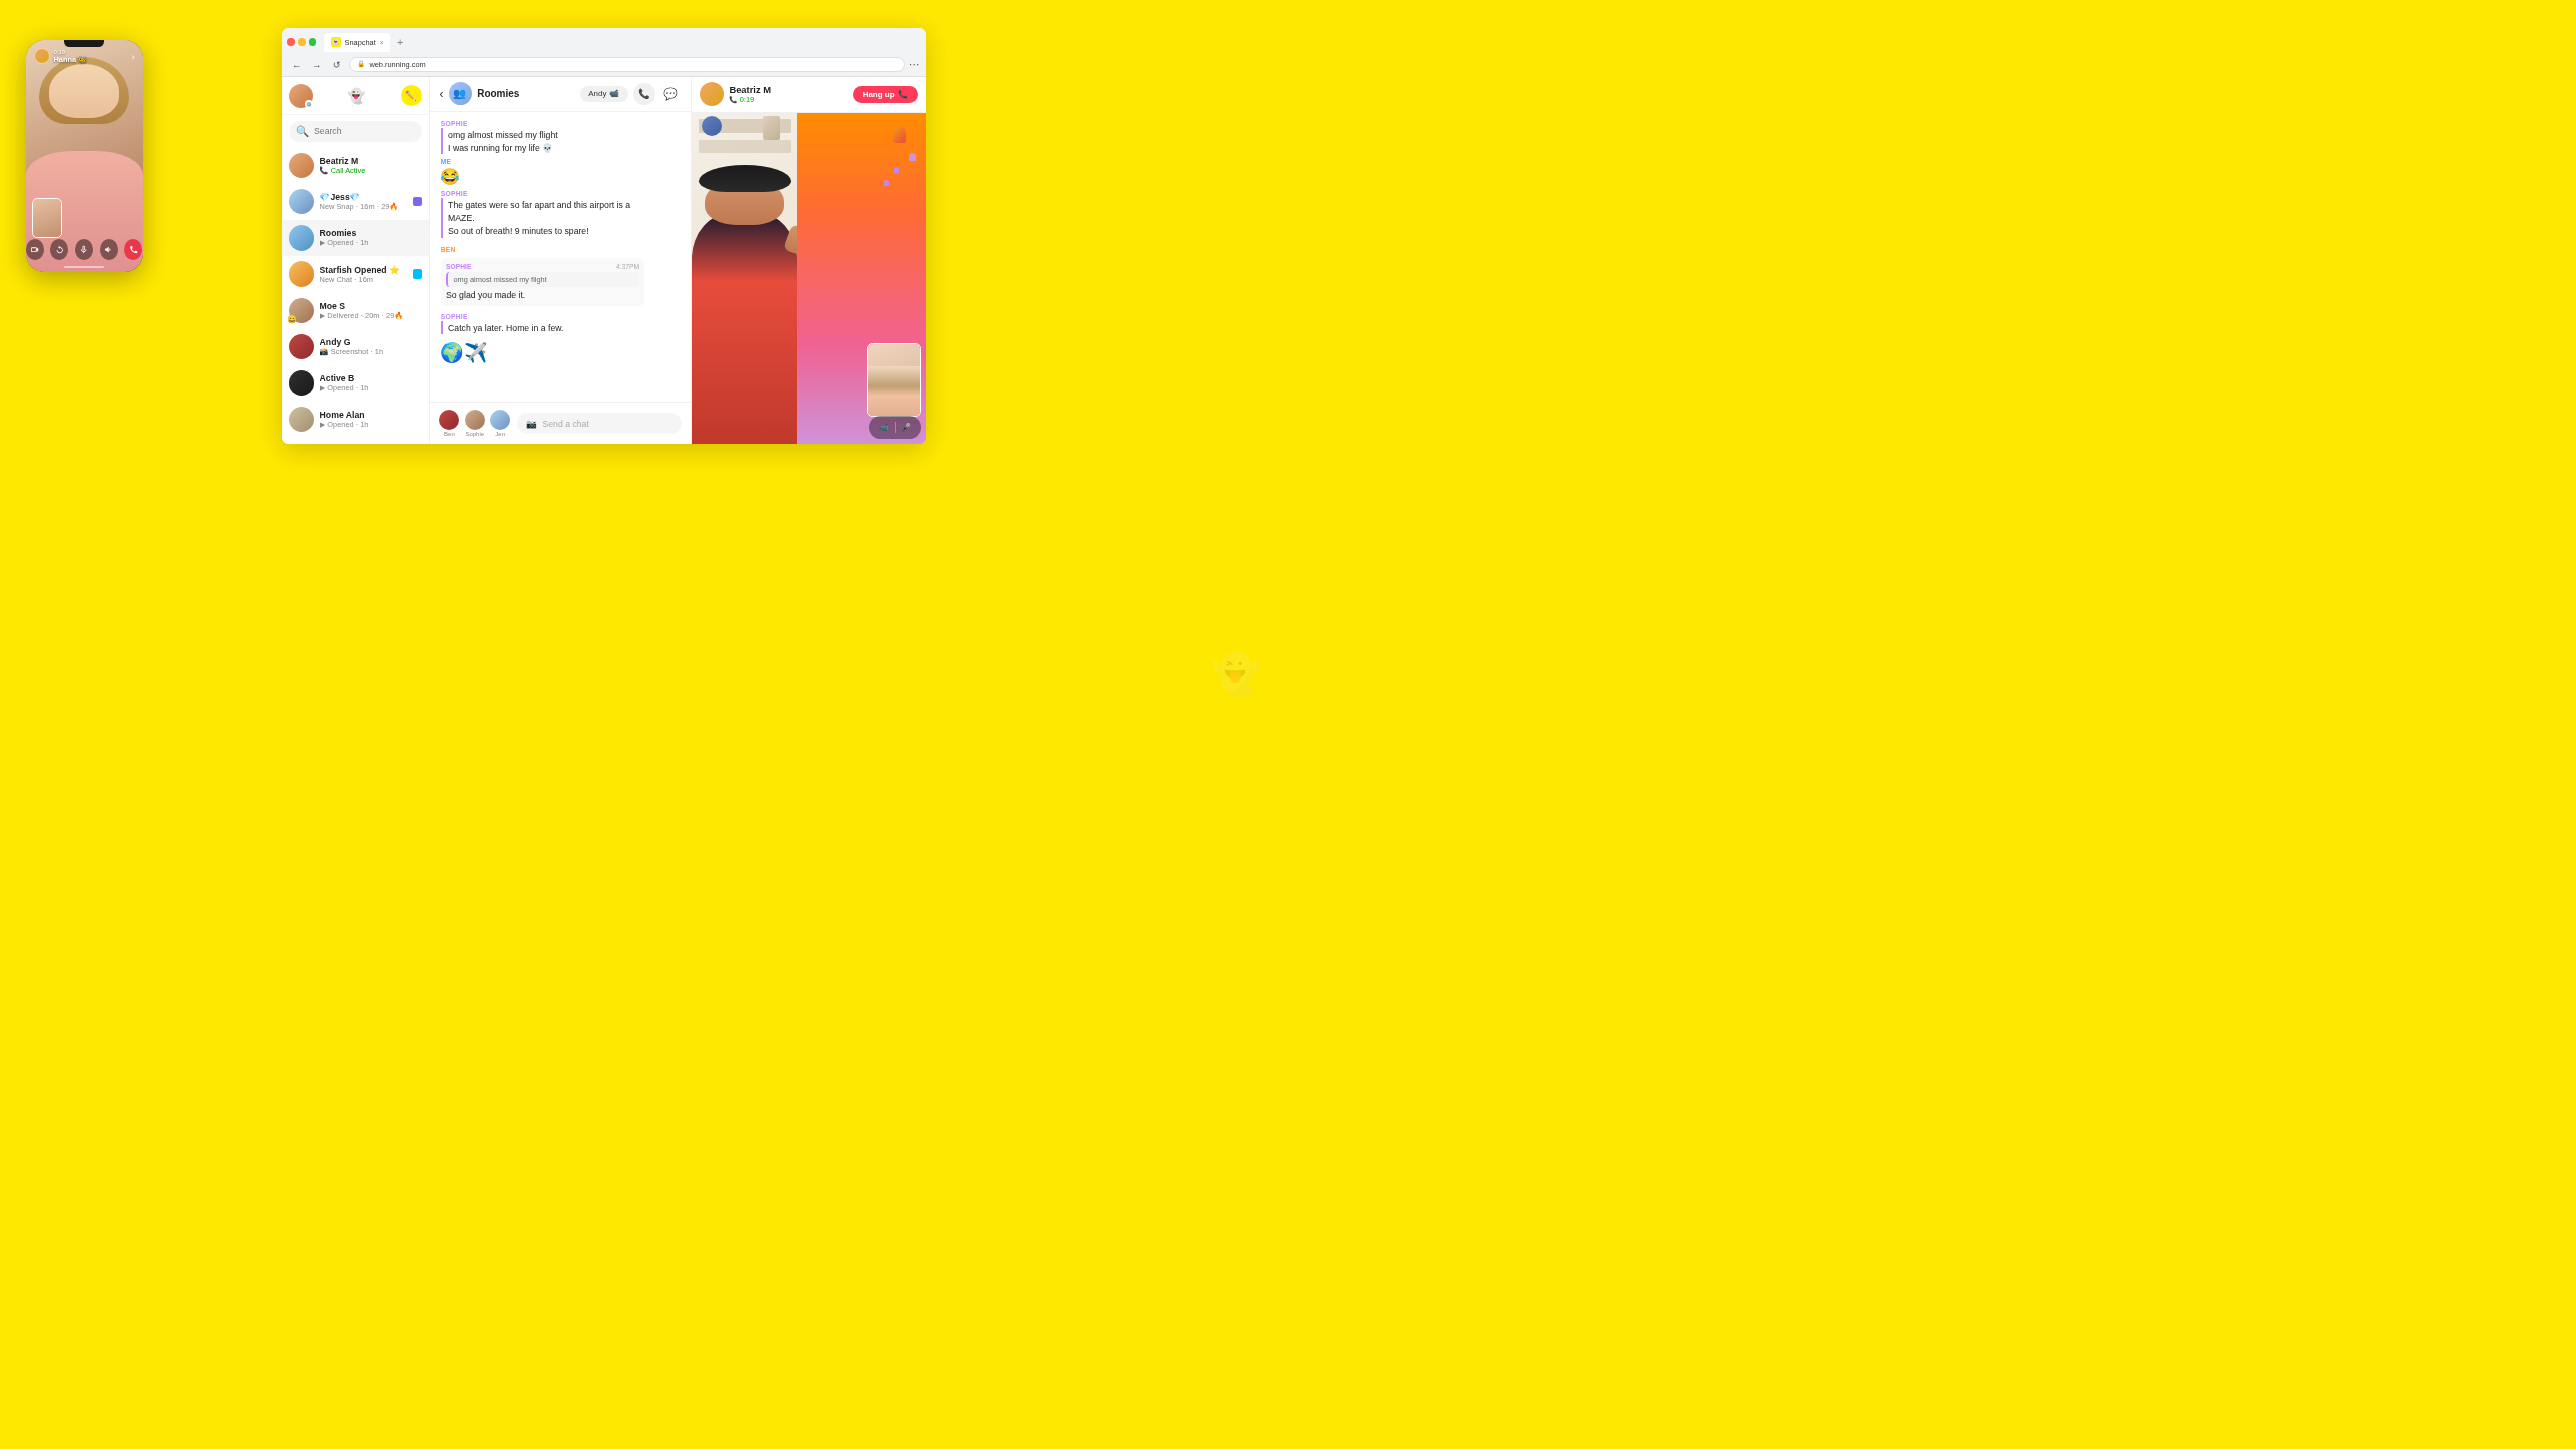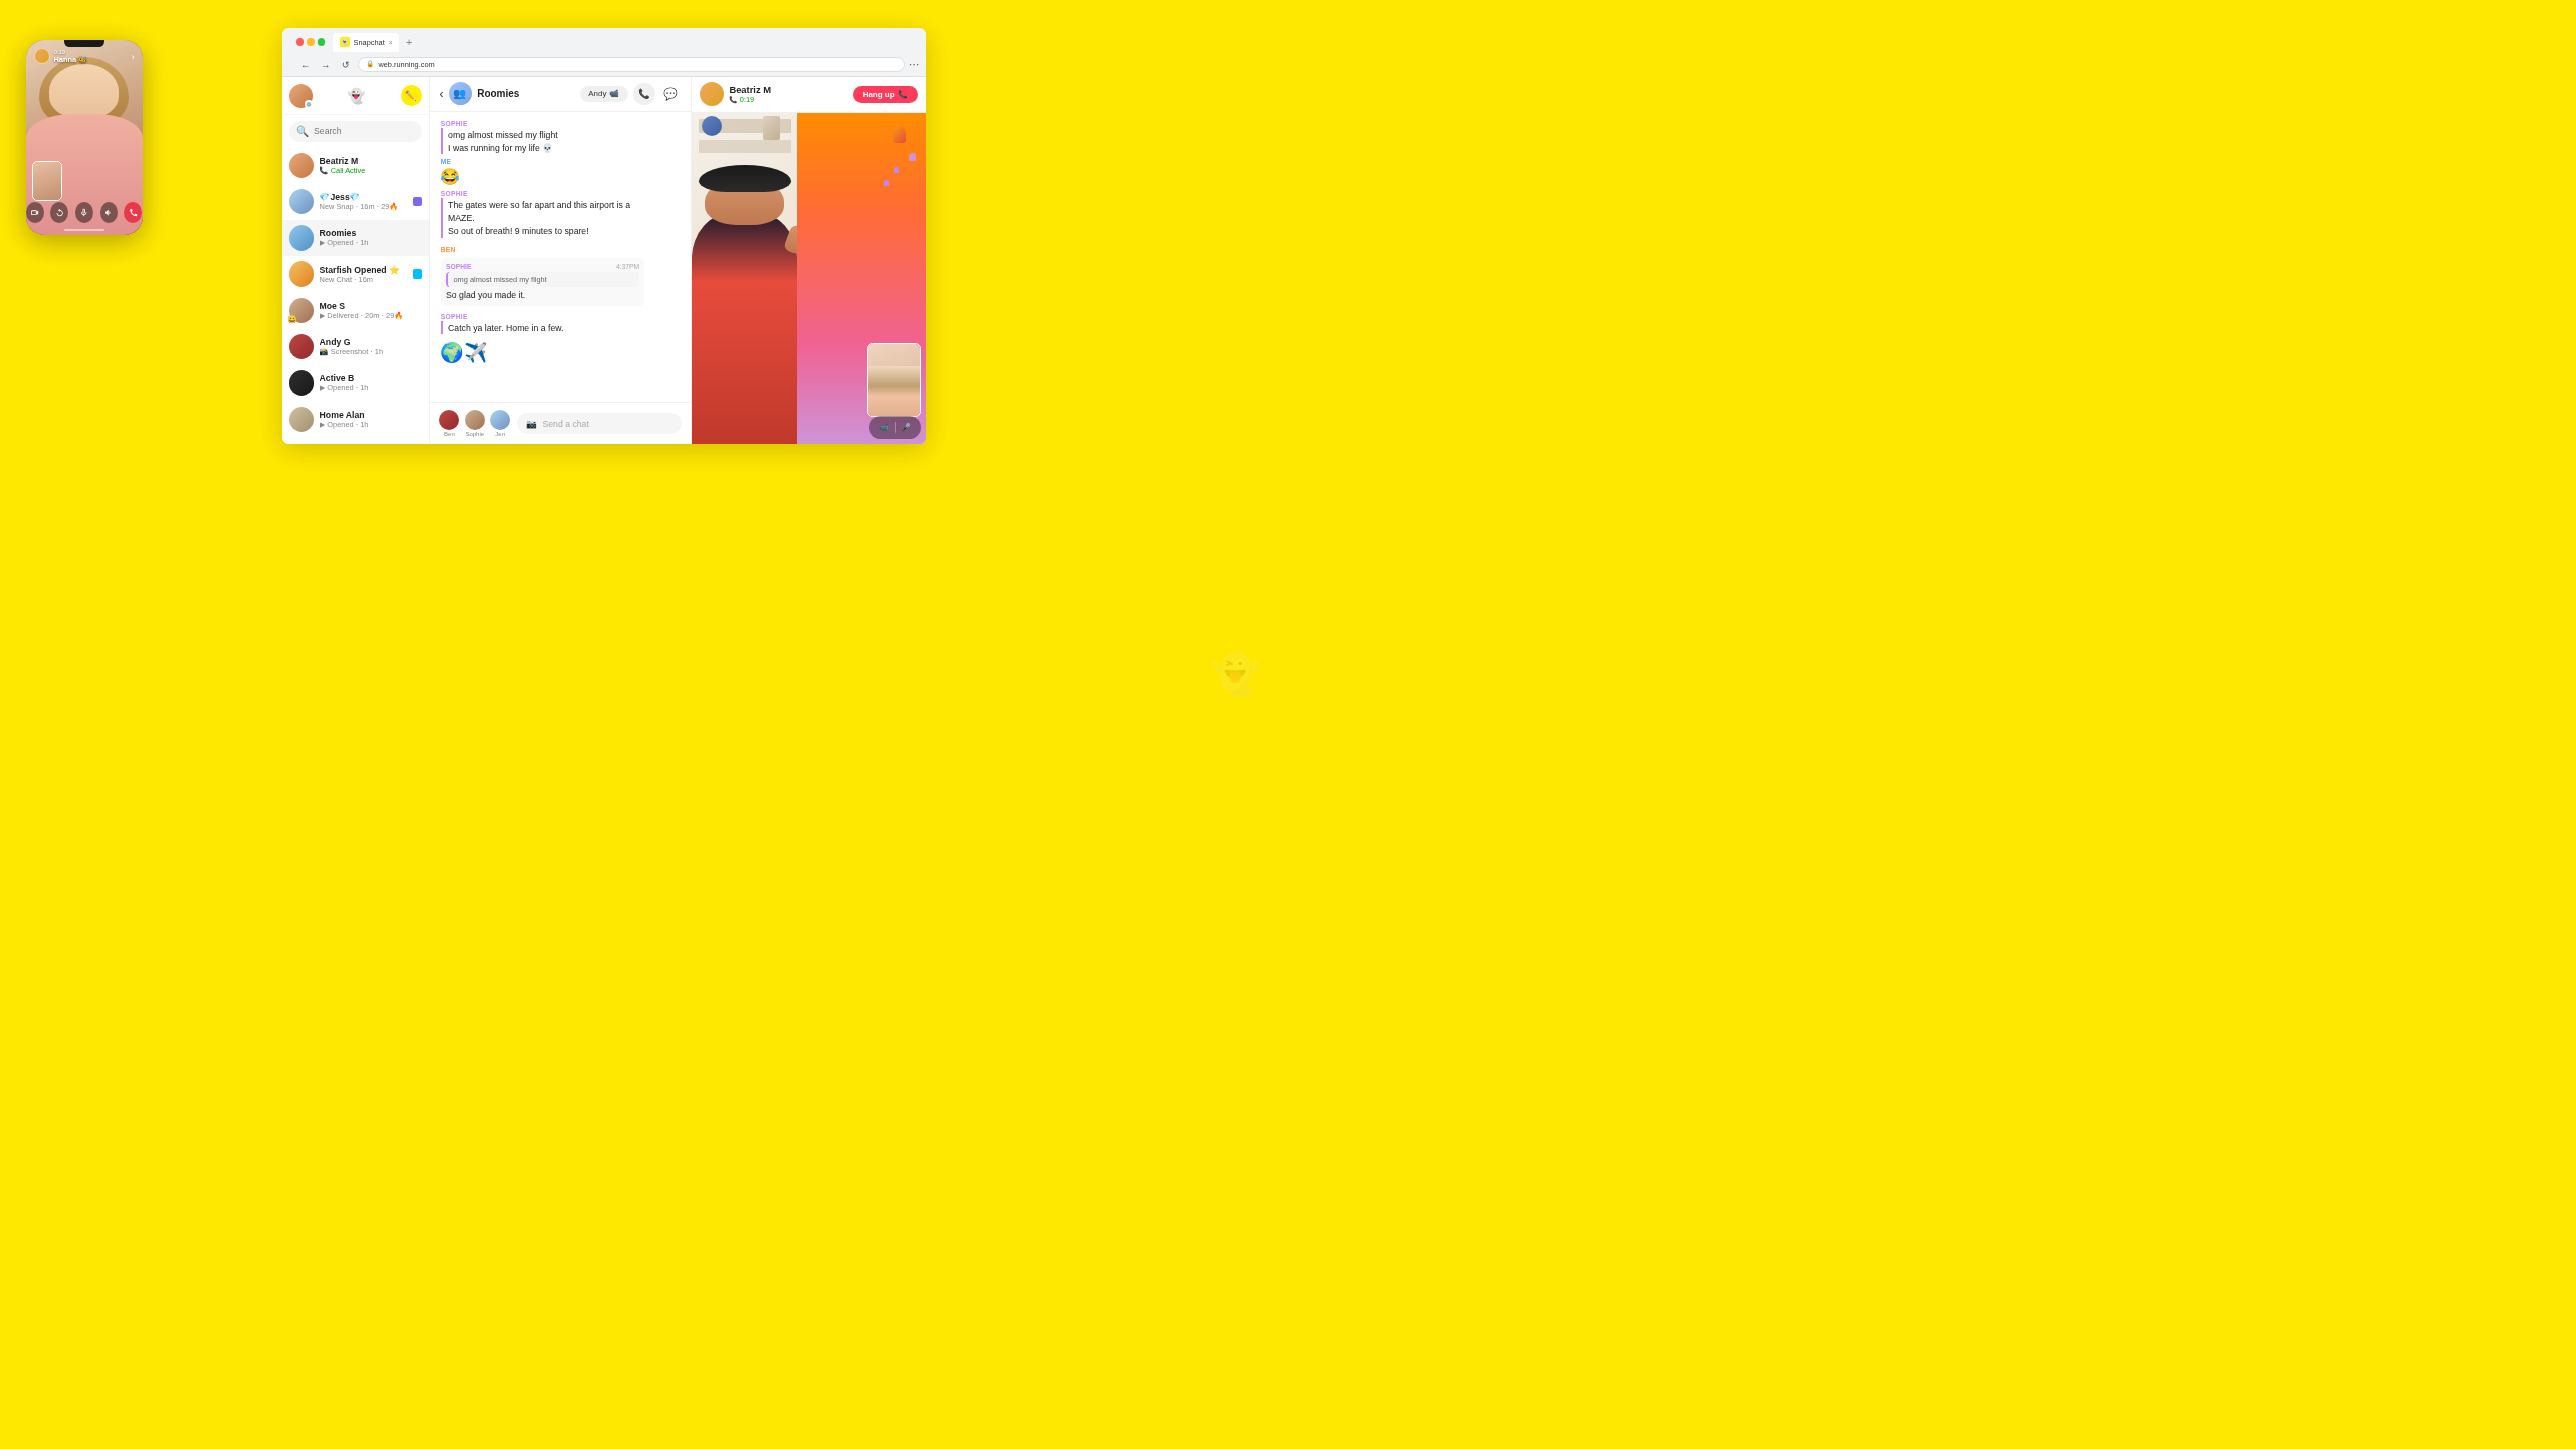--- a/index.html
+++ b/index.html
@@ -16,21 +16,21 @@
     .phone-container {
       position: absolute;
       left: 25.5px;
       top: 40px;
       width: 117px;
       height: 248px;
     }
 
     .phone-shell {
       width: 117px;
-      height: 195px;
+      height: 232px;
       background: #1a1a1a;
       border-radius: 19px;
       overflow: hidden;
       position: relative;
       box-shadow: 0 6.7px 27px rgba(0,0,0,0.3);
     }
 
     .phone-notch {
       position: absolute;
       top: 0;
@@ -170,21 +170,20 @@
       border-radius: 6.7px;
       box-shadow: 0 5.4px 27px rgba(0,0,0,0.18);
       overflow: hidden;
       display: flex;
       flex-direction: column;
     }
 
     .browser-chrome {
       background: #f1f3f4;
       border-bottom: 0.7px solid #e0e0e0;
-      padding-left: 9px;
     }
 
     .browser-tab-bar {
       display: flex;
       align-items: center;
       padding: 4px 5.4px 0;
       gap: 2.7px;
       height: 24px;
     }
 

